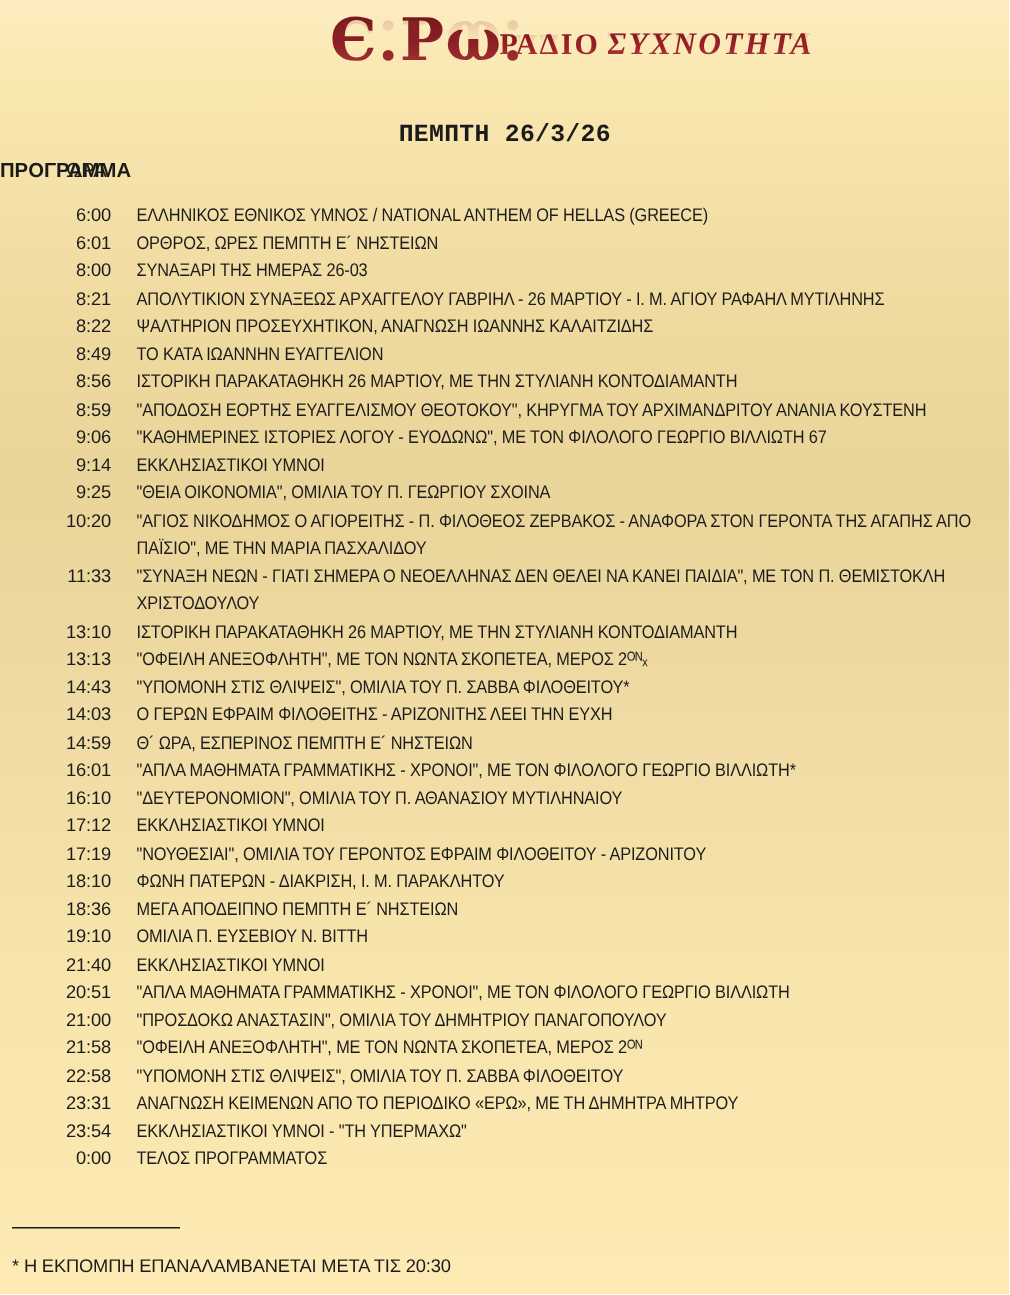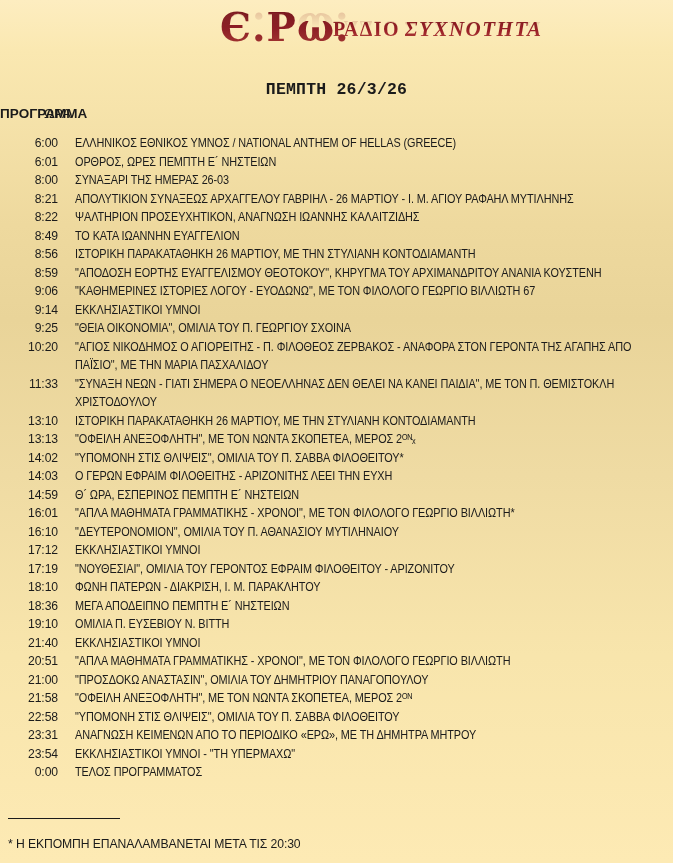--- a/index.html
+++ b/index.html
@@ -53,21 +53,21 @@
   
   .day-title {
     text-align: center; font-weight: bold; font-size: 16.5px;
     letter-spacing: .2px; margin-top: 1px; font-family: Liberation Mono, monospace;
   }
   .col-head { position: relative; height: 25px; margin-top: 5px; }
   .col-head .time-label { position: absolute; left: 44px; top: 2px; font-weight: normal; font-size: 13.5px; }
   .col-head .prog-label { position: absolute; left: 0; right: 0; top: 2px; text-align: left; font-weight: bold; font-size: 13.5px; }
 
   
-  .schedule { margin-top: 5px; }
+  .schedule { margin-top: 5px; padding-left: 16px; }
   .row {
     display: grid;
     grid-template-columns: 58px 17px 1fr;
     font-size: 12.2px; line-height: 18.5px;
     letter-spacing: -0.1px;
   }
   .time-cell { grid-column: 1; text-align: right; white-space: nowrap; }
   .prog-cell { grid-column: 3; padding-right: 10px; }
   .prog-inner {
     display: block; width: 112%;
@@ -223,21 +223,21 @@
 
   <div class="row">
     <span class="time-cell">13:13</span>
     <span></span>
     <span class="prog-cell">
       <span class="prog-inner">"ΟΦΕΙΛΗ ΑΝΕΞΟΦΛΗΤΗ", ΜΕ ΤΟΝ ΝΩΝΤΑ ΣΚΟΠΕΤΕΑ, ΜΕΡΟΣ 2ᴼᴺₓ</span>
     </span>
   </div>
 
   <div class="row">
-    <span class="time-cell">14:02</span>
+    <span class="time-cell">14:43</span>
     <span></span>
     <span class="prog-cell">
       <span class="prog-inner">"ΥΠΟΜΟΝΗ ΣΤΙΣ ΘΛΙΨΕΙΣ", ΟΜΙΛΙΑ ΤΟΥ Π. ΣΑΒΒΑ ΦΙΛΟΘΕΙΤΟΥ*</span>
     </span>
   </div>
 
   <div class="row">
     <span class="time-cell">14:03</span>
     <span></span>
     <span class="prog-cell">

